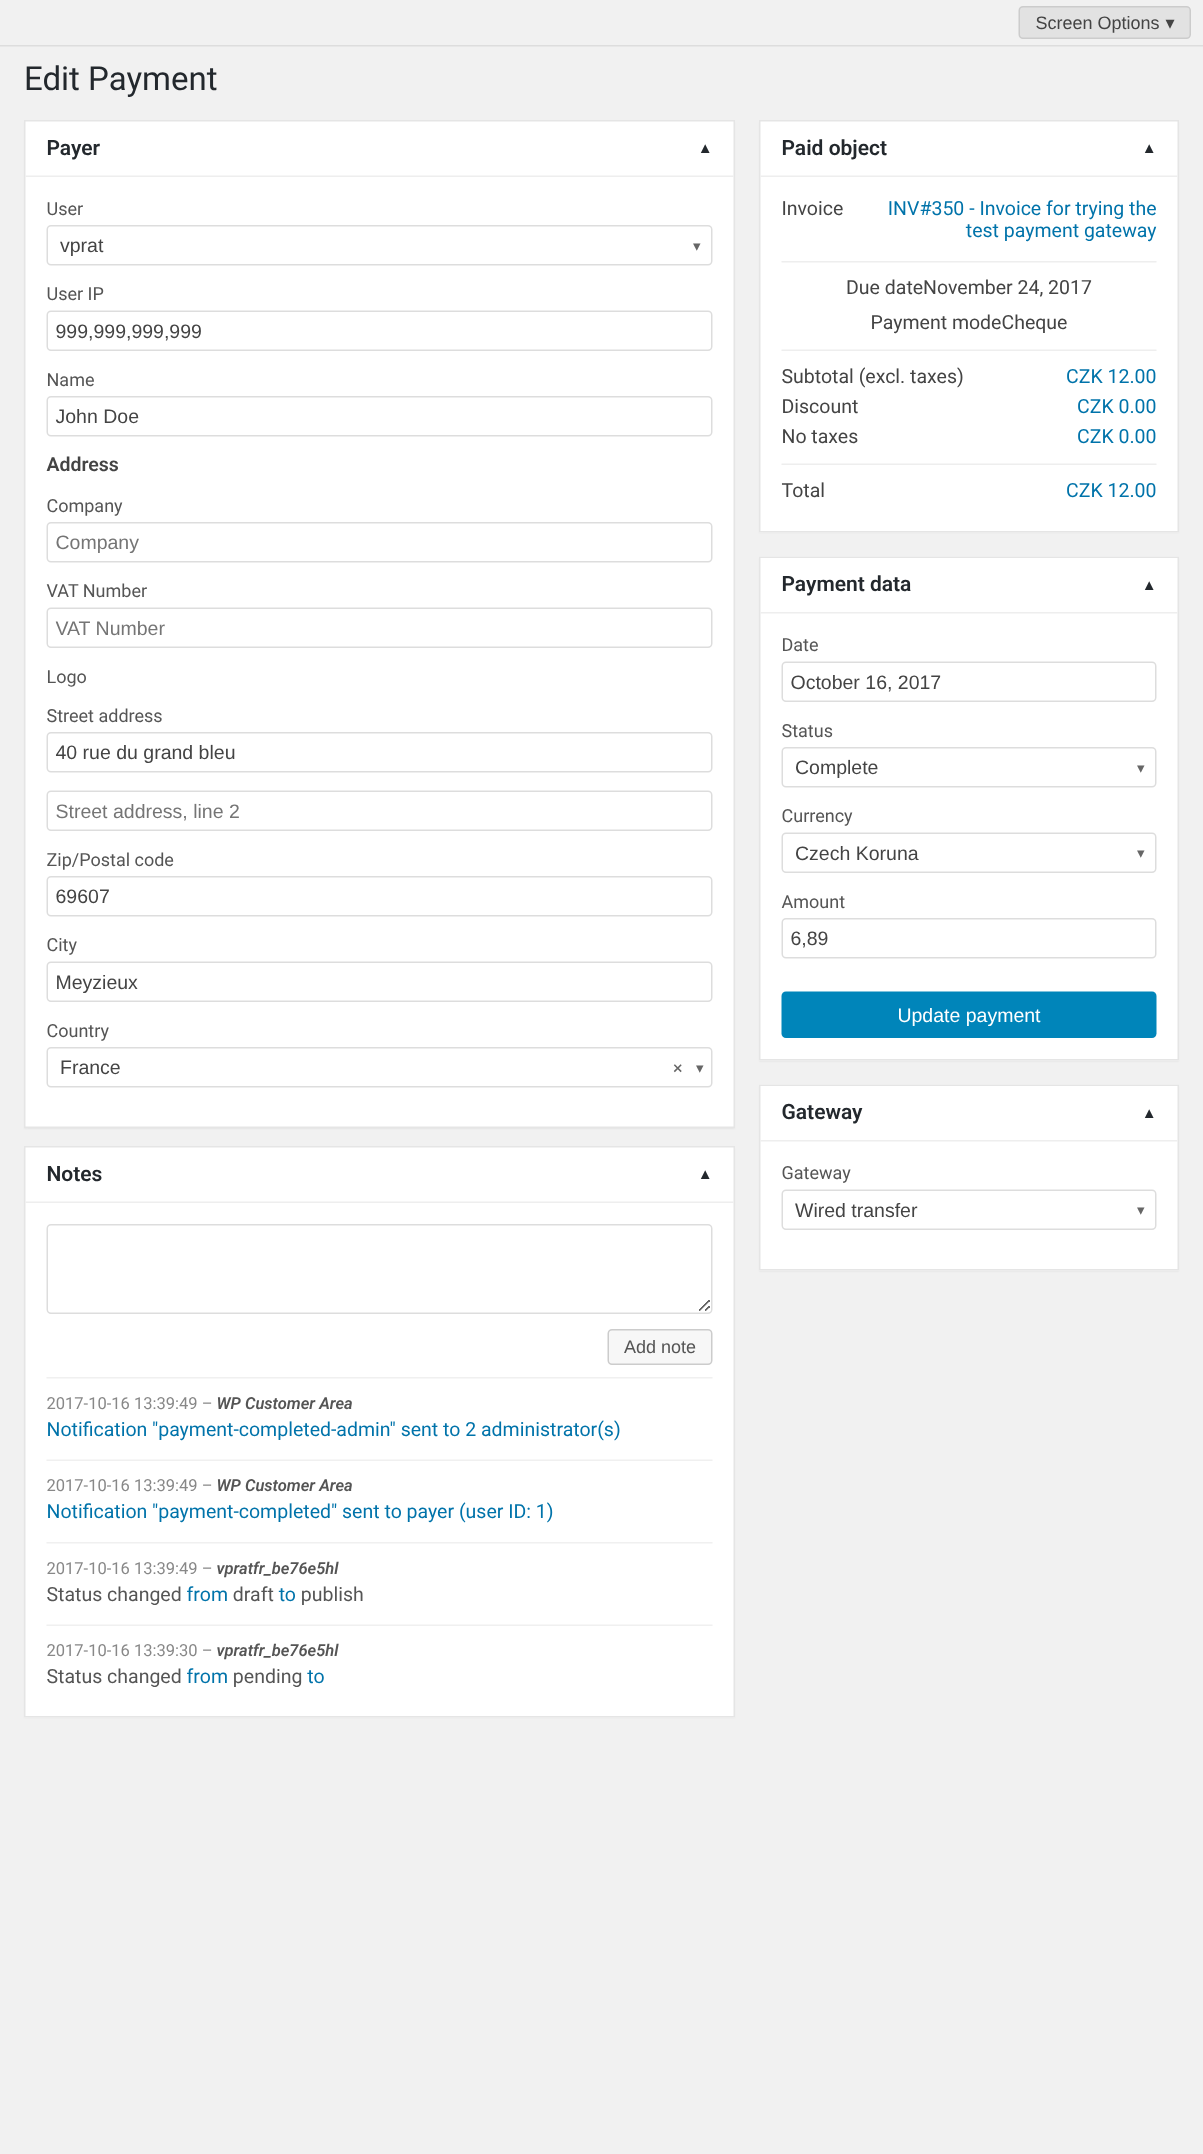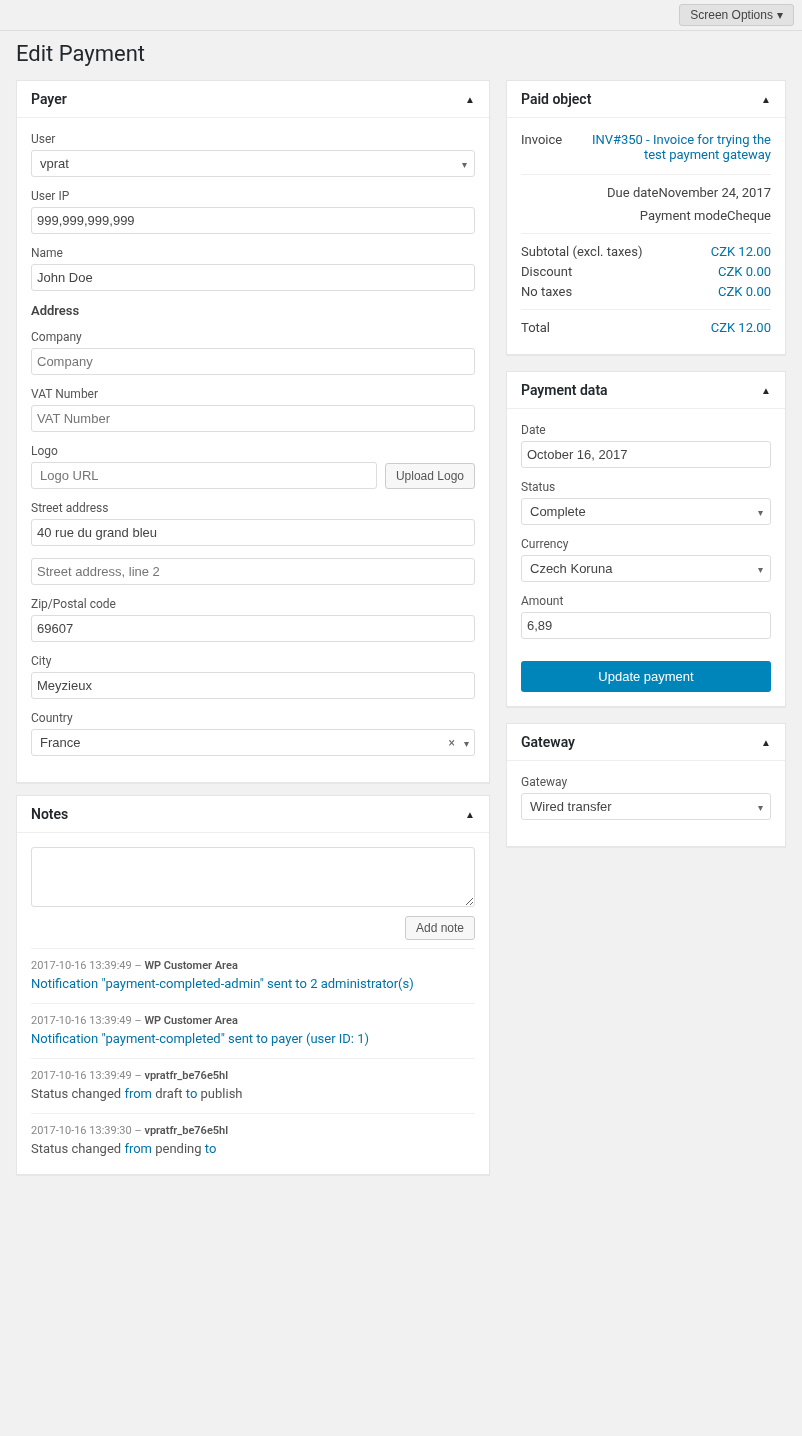--- a/index.html
+++ b/index.html
@@ -179,21 +179,21 @@
     }
     .invoice-link {
       color: #0073aa;
       text-decoration: none;
       text-align: right;
       font-size: 13px;
       max-width: 180px;
     }
     .info-row {
       display: flex;
-      justify-content: flex-end;
+      justify-content: center;
       margin-bottom: 8px;
       font-size: 13px;
     }
     .info-val {
       color: #444;
     }
     .info-val.blue { color: #0073aa; }
     .divider {
       border: none;
       border-top: 1px solid #eee;
@@ -248,20 +248,21 @@
       margin-top: 8px;
     }
     .note-meta {
       font-size: 11px;
       color: #888;
       margin-bottom: 4px;
     }
     .note-meta strong {
       color: #555;
       font-weight: 600;
+      font-style: italic;
     }
     .note-text {
       font-size: 13px;
       color: #555;
     }
     .note-text a, .note-link {
       color: #0073aa;
       text-decoration: none;
     }
     .chevron-icon { font-size: 10px; }
@@ -318,24 +319,20 @@
           <input type="text" class="field-input" placeholder="Company" style="">
         </div>
 
         <div class="field-group">
           <label class="field-label">VAT Number</label>
           <input type="text" class="field-input" placeholder="VAT Number" style="">
         </div>
 
         <div class="field-group">
           <label class="field-label">Logo</label>
-          <div class="logo-row">
-            <input type="text" class="logo-input" placeholder="Logo URL" style="">
-            <button class="upload-btn">Upload Logo</button>
-          </div>
         </div>
 
         <div class="field-group">
           <label class="field-label">Street address</label>
           <input type="text" class="field-input" value="40 rue du grand bleu" style="">
         </div>
 
         <div class="field-group">
           <input type="text" class="field-input" placeholder="Street address, line 2" style="">
         </div>

